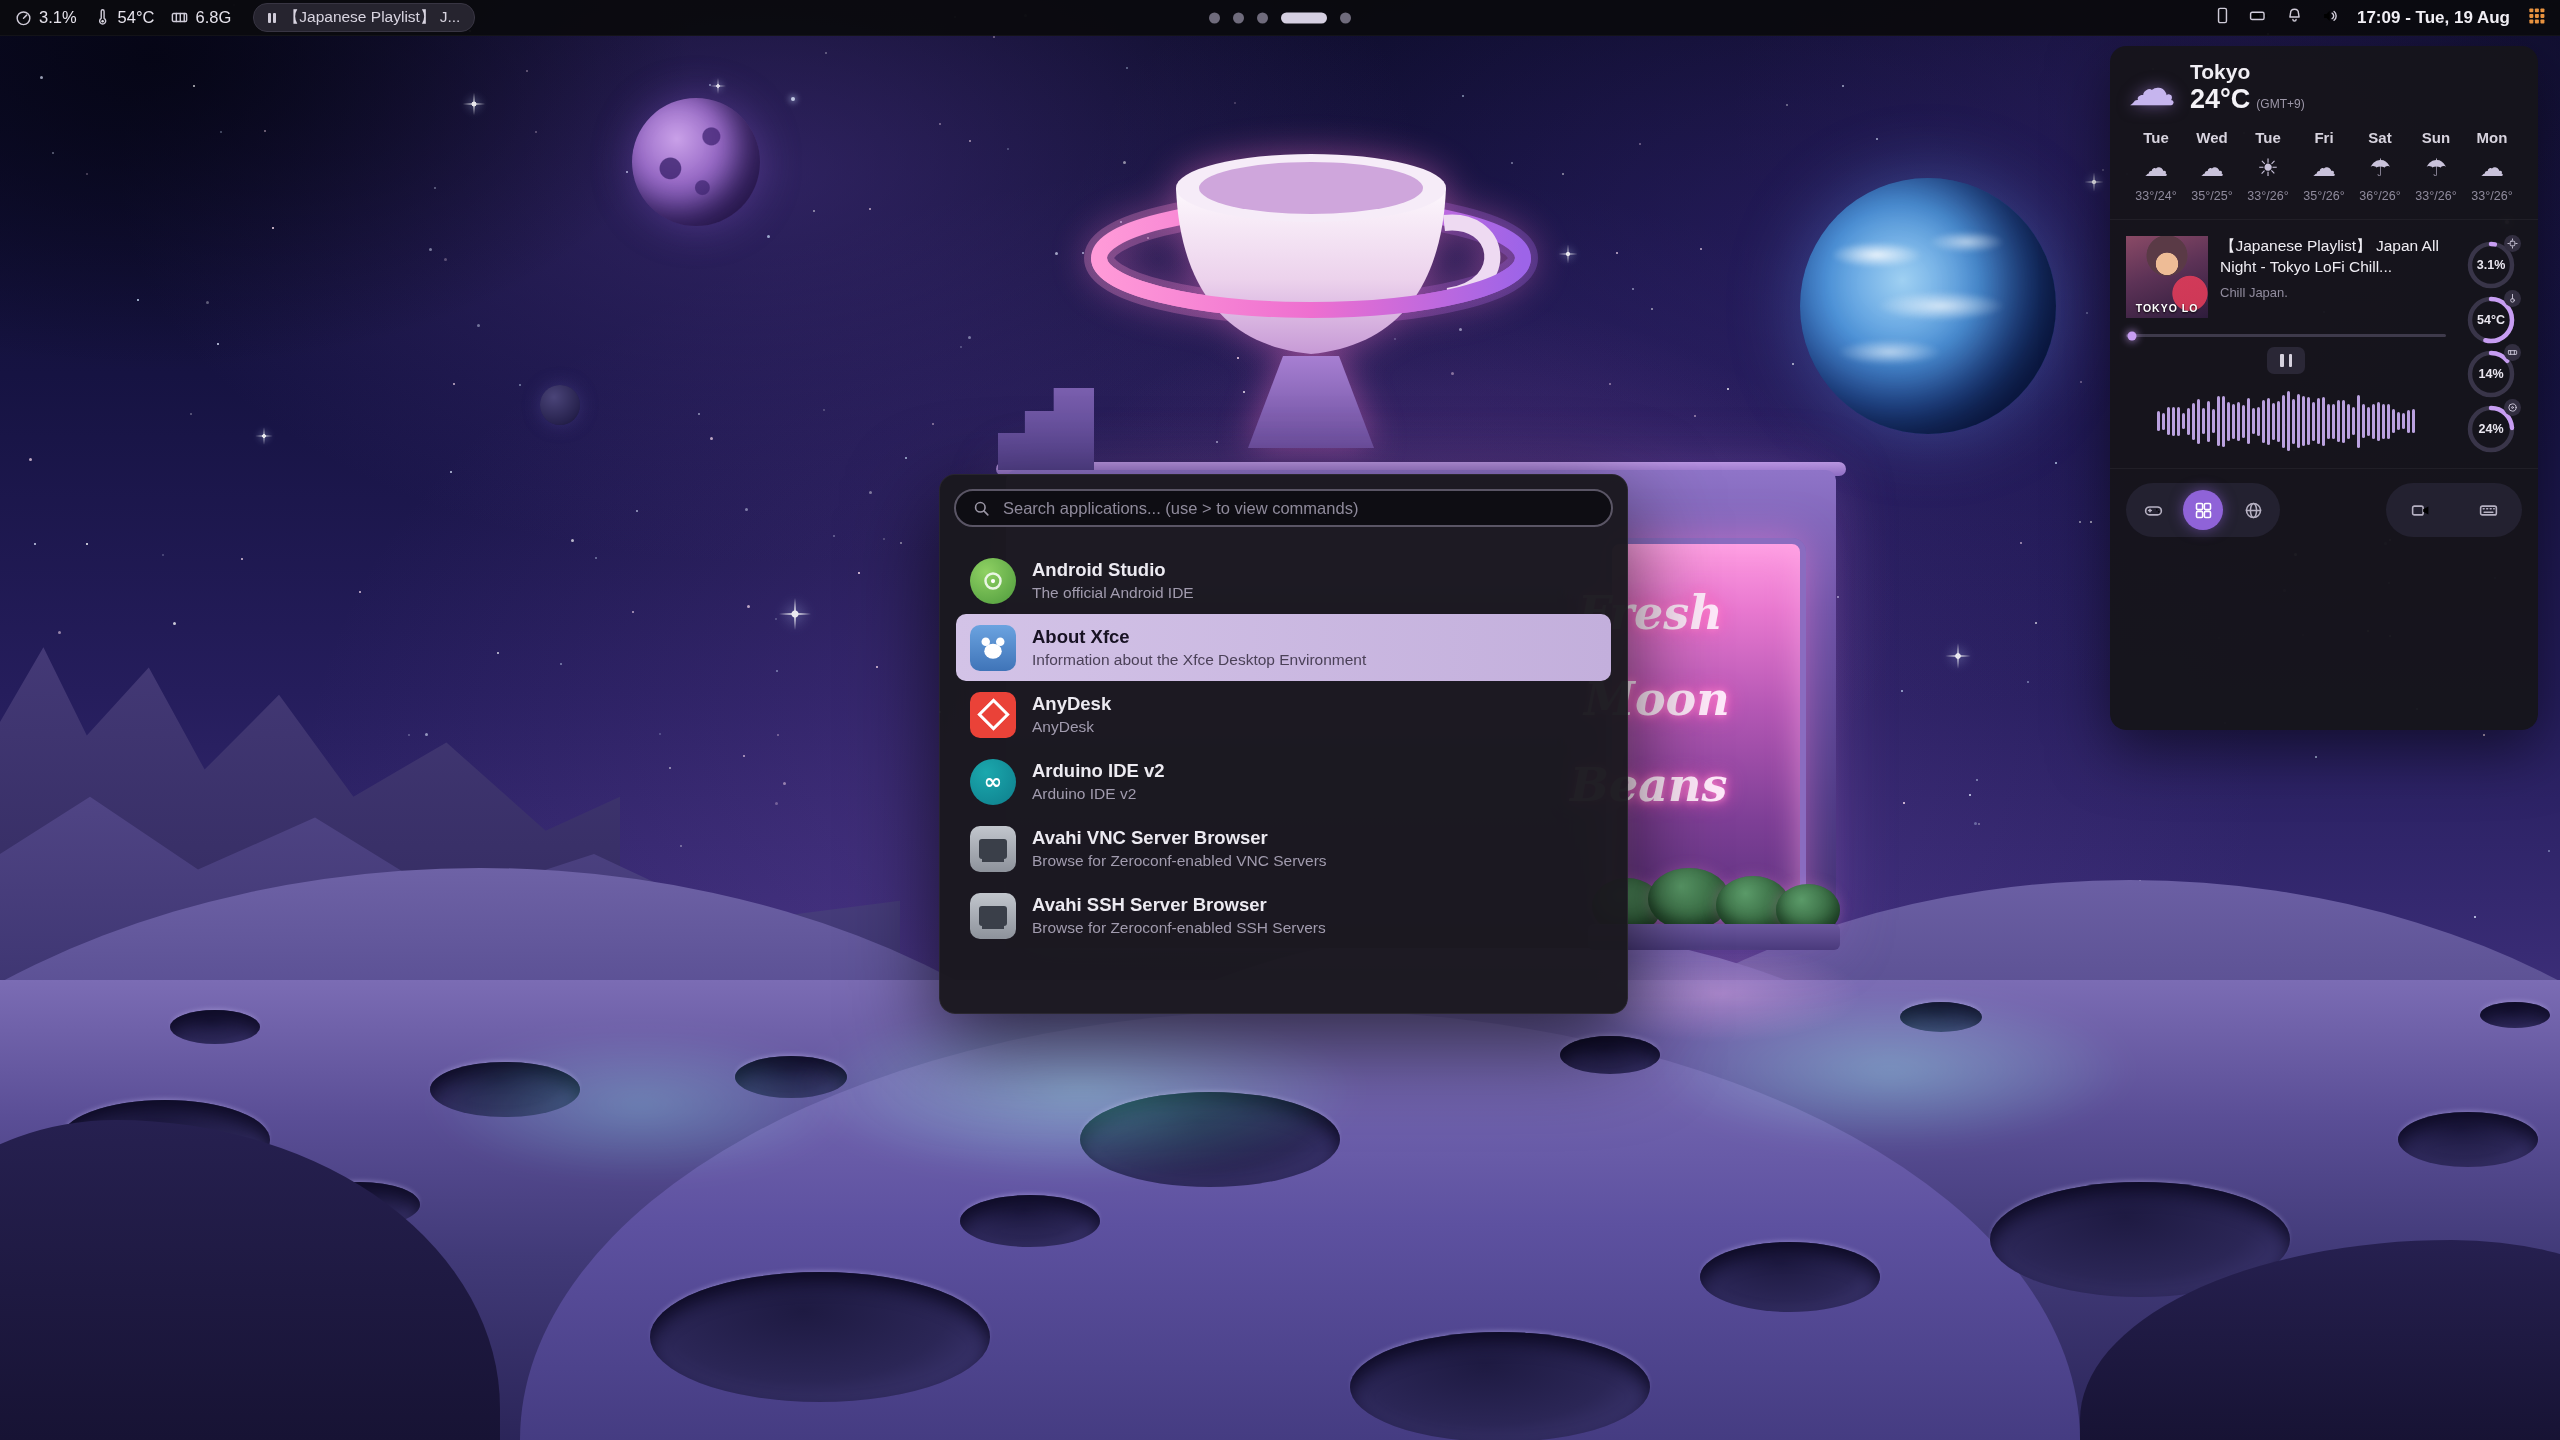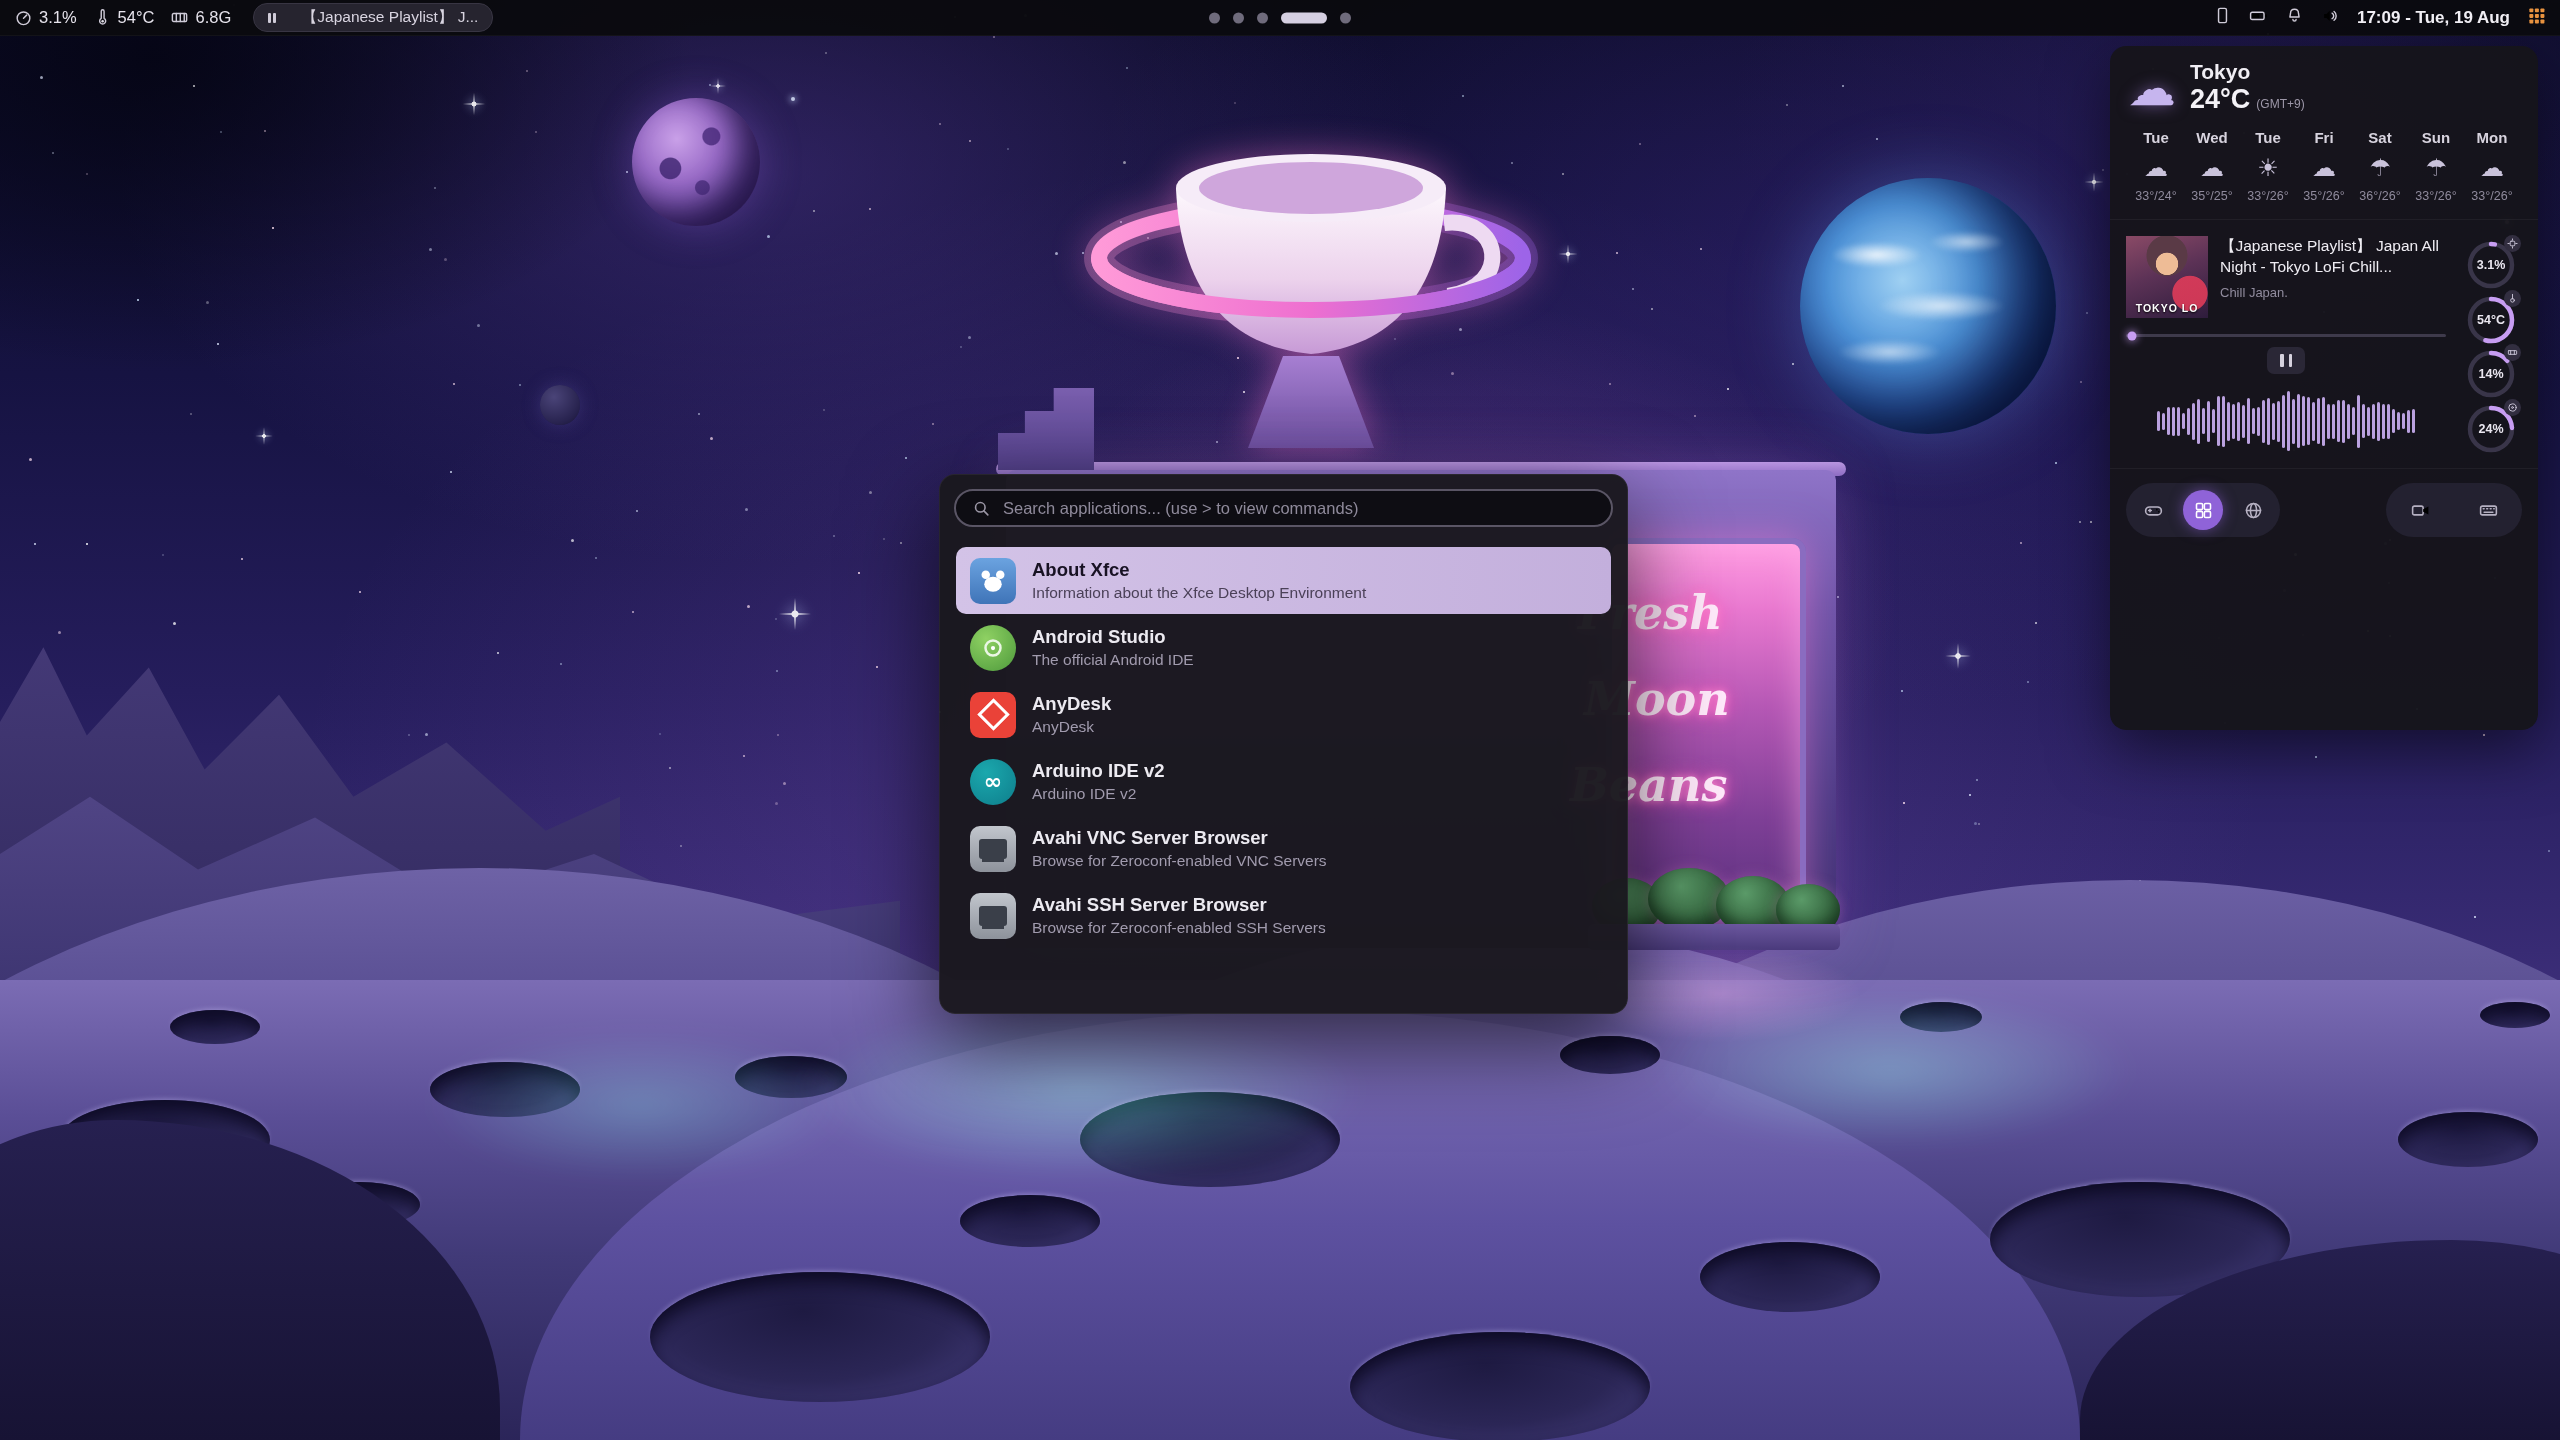--- a/index.html
+++ b/index.html
@@ -84,21 +84,21 @@
  background:radial-gradient(circle at 40% 30%,#5a9a68,#35663f 60%,#234a2c);
  box-shadow:inset 0 -8px 14px rgba(10,30,15,.6), 0 0 14px rgba(255,140,220,.25)}
 .planter{position:absolute;left:1588px;top:924px;width:252px;height:26px;z-index:12;border-radius:6px;background:linear-gradient(180deg,#6b579e,#4a3a7c)}
 .glowpool{position:absolute;left:1580px;top:946px;width:280px;height:96px;z-index:12;mix-blend-mode:screen;background:radial-gradient(closest-side,rgba(255,140,220,.35),transparent)}
 
 .topbar{position:absolute;left:0;top:0;width:2560px;height:36px;z-index:100;background:rgba(10,10,15,.96);
  display:flex;align-items:center;padding:0 14px;border-bottom:1px solid rgba(255,255,255,.04)}
 .tb-left{display:flex;align-items:center;gap:16px}
 .tb-item{display:flex;align-items:center;gap:6px;color:#e6e3ec;font-size:16.5px}
 .tb-item svg,.tb-right .tbi svg{width:19px;height:19px;stroke:#cfcbd8;fill:none;stroke-width:1.8;stroke-linecap:round;stroke-linejoin:round}
-.tb-music{display:flex;align-items:center;gap:26px;background:#26242f;border:1px solid #383543;border-radius:14px;
+.tb-music{display:flex;align-items:center;gap:8px;background:#26242f;border:1px solid #383543;border-radius:14px;
  padding:3px 14px;color:#d8d4e0;font-size:15.5px;margin-left:6px;white-space:nowrap}
 .pb{display:inline-flex;gap:2.5px}.pb i{width:2.5px;height:10px;background:#cfcbd8;border-radius:1px}
 .tb-center{position:absolute;left:50%;top:50%;transform:translate(-50%,-50%);display:flex;align-items:center;gap:13px}
 .ws-dot{width:11px;height:11px;border-radius:6px;background:#6f6b7c}
 .ws-dot.active{width:46px;background:#d5cfe1}
 .tb-right{margin-left:auto;display:flex;align-items:center;gap:17px}
 .tb-clock{font-size:17px;font-weight:600;color:#f0eef4;white-space:nowrap}
 .tb-apps svg{width:19px;height:19px;fill:#e8923f}
 
 .launcher{position:absolute;left:939px;top:474px;width:689px;height:540px;z-index:50;
@@ -565,43 +565,43 @@
 
 <div class="launcher">
   <div class="search">
     <svg viewBox="0 0 24 24">
         <circle cx="10.5" cy="10.5" r="6"></circle>
         <path d="M15 15l5 5"></path>
       </svg>
     <input type="text" placeholder="Search applications... (use &gt; to view commands)" style="">
   </div>
   <div class="app-list">
+    <div class="app-row">
+      <div class="app-icon ic-android">
+        <svg viewBox="0 0 24 24">
+            <circle cx="12" cy="12" r="6" stroke="#eaf6e4" stroke-width="2" fill="none"></circle>
+            <circle cx="12" cy="12" r="1.7" fill="#fff"></circle>
+          </svg>
+      </div>
+      <div class="app-text">
+          <div class="app-name">Android Studio</div>
+          <div class="app-desc">The official Android IDE</div>
+        </div>
+    </div>
     <div class="app-row selected">
       <div class="app-icon ic-xfce">
         <svg viewBox="0 0 24 24">
             <ellipse cx="12" cy="14.5" rx="7" ry="6" fill="#fff"></ellipse>
             <circle cx="6.2" cy="7" r="3.4" fill="#fff"></circle>
             <circle cx="17.8" cy="7" r="3.4" fill="#fff"></circle>
           </svg>
       </div>
       <div class="app-text">
           <div class="app-name">About Xfce</div>
           <div class="app-desc">Information about the Xfce Desktop Environment</div>
-        </div>
-    </div>
-    <div class="app-row">
-      <div class="app-icon ic-android">
-        <svg viewBox="0 0 24 24">
-            <circle cx="12" cy="12" r="6" stroke="#eaf6e4" stroke-width="2" fill="none"></circle>
-            <circle cx="12" cy="12" r="1.7" fill="#fff"></circle>
-          </svg>
-      </div>
-      <div class="app-text">
-          <div class="app-name">Android Studio</div>
-          <div class="app-desc">The official Android IDE</div>
         </div>
     </div>
     <div class="app-row">
       <div class="app-icon ic-anydesk"></div>
       <div class="app-text">
           <div class="app-name">AnyDesk</div>
           <div class="app-desc">AnyDesk</div>
         </div>
     </div>
     <div class="app-row">

